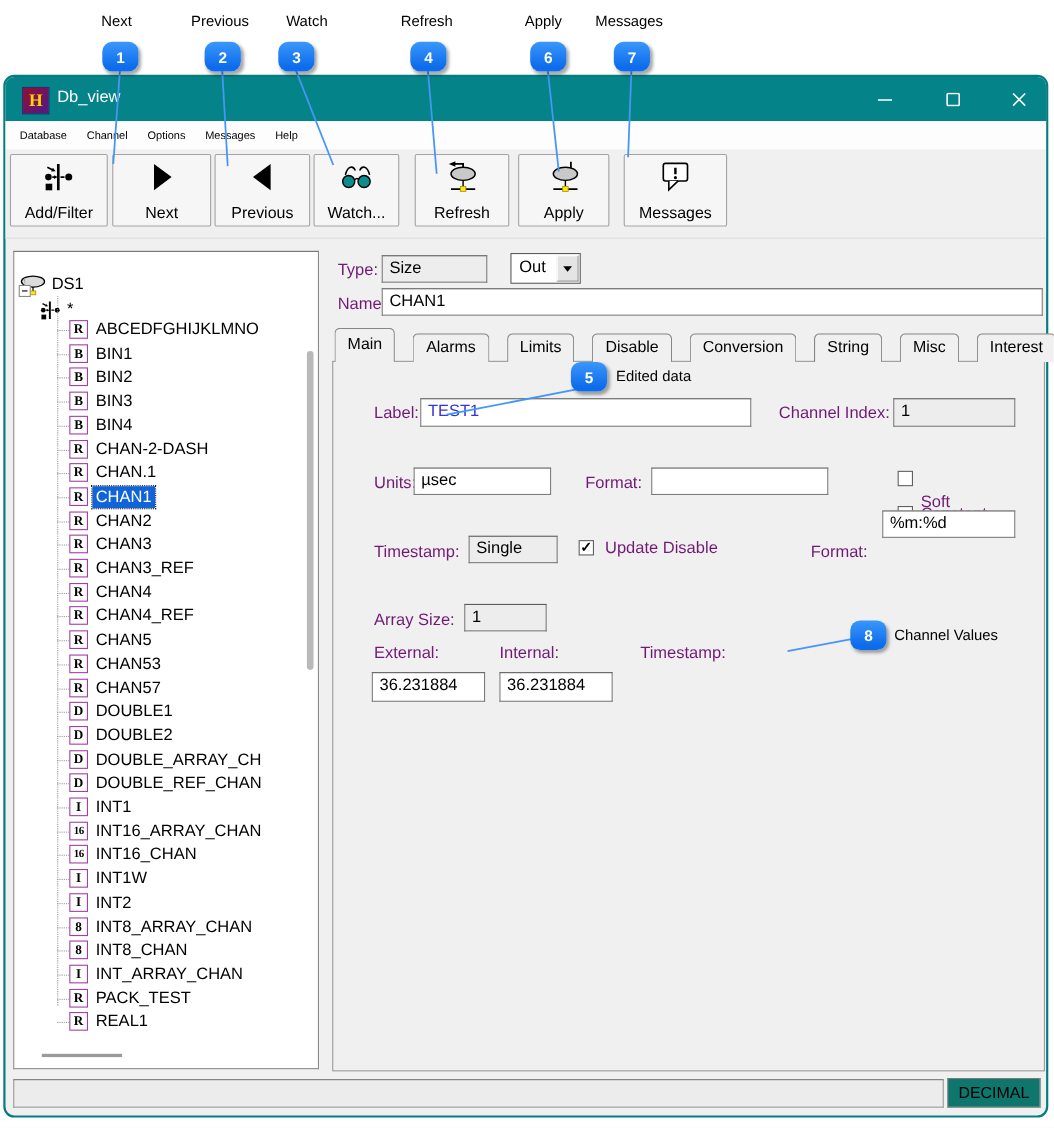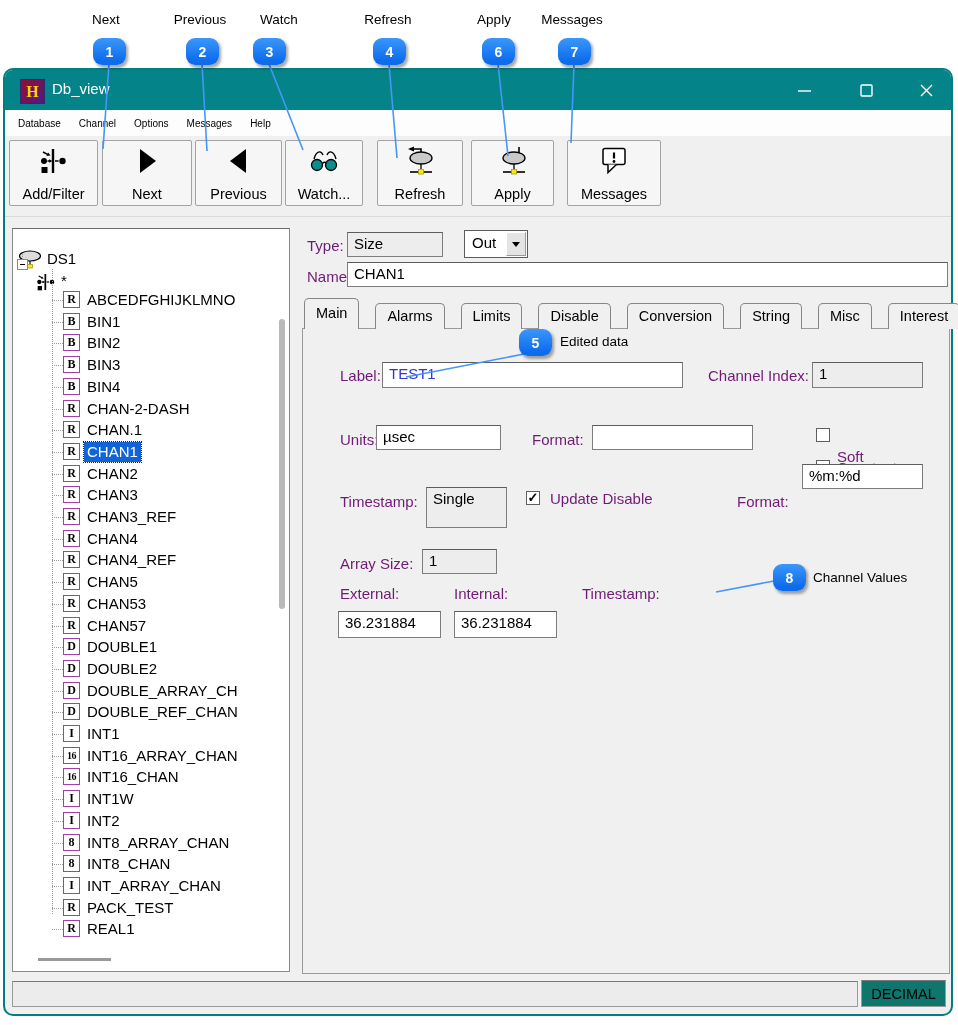--- a/index.html
+++ b/index.html
@@ -428,21 +428,21 @@
     <div class="field" style="left:371px;top:355px;width:125px;height:25px;">µsec</div>
     <div class="rlabel" style="left:527px;top:361px;">Format:</div>
     <div class="field" style="left:587px;top:355px;width:161px;height:25px;"></div>
 
     <span class="cb" id="cb-soft" style="left:811px;top:358px;"></span>
     <div class="rlabel" style="left:832px;top:378px;">Soft</div>
     <span class="cb" id="cb-constant" style="left:811px;top:390px;"></span>
     <div class="rlabel" style="left:832px;top:389px;">Constant</div>
 
     <div class="rlabel" style="left:335px;top:423px;">Timestamp:</div>
-    <div class="field ro" style="left:421px;top:417px;width:81px;height:41px;">Single</div>
+    <div class="field ro" style="left:421px;top:417px;width:81px;height:25px;">Single</div>
     <span class="cb" id="cb-update" style="left:521px;top:421px;">✓</span>
     <div class="rlabel" style="left:545px;top:420px;">Update Disable</div>
     <div class="rlabel" style="left:732px;top:423px;">Format:</div>
     <div class="field" style="left:797px;top:394px;width:121px;height:25px;">%m:%d</div>
 
     <div class="rlabel" style="left:335px;top:485px;">Array Size:</div>
     <div class="field ro" style="left:417px;top:479px;width:75px;height:25px;">1</div>
 
     <div class="rlabel" style="left:335px;top:515px;">External:</div>
     <div class="rlabel" style="left:449px;top:515px;">Internal:</div>

